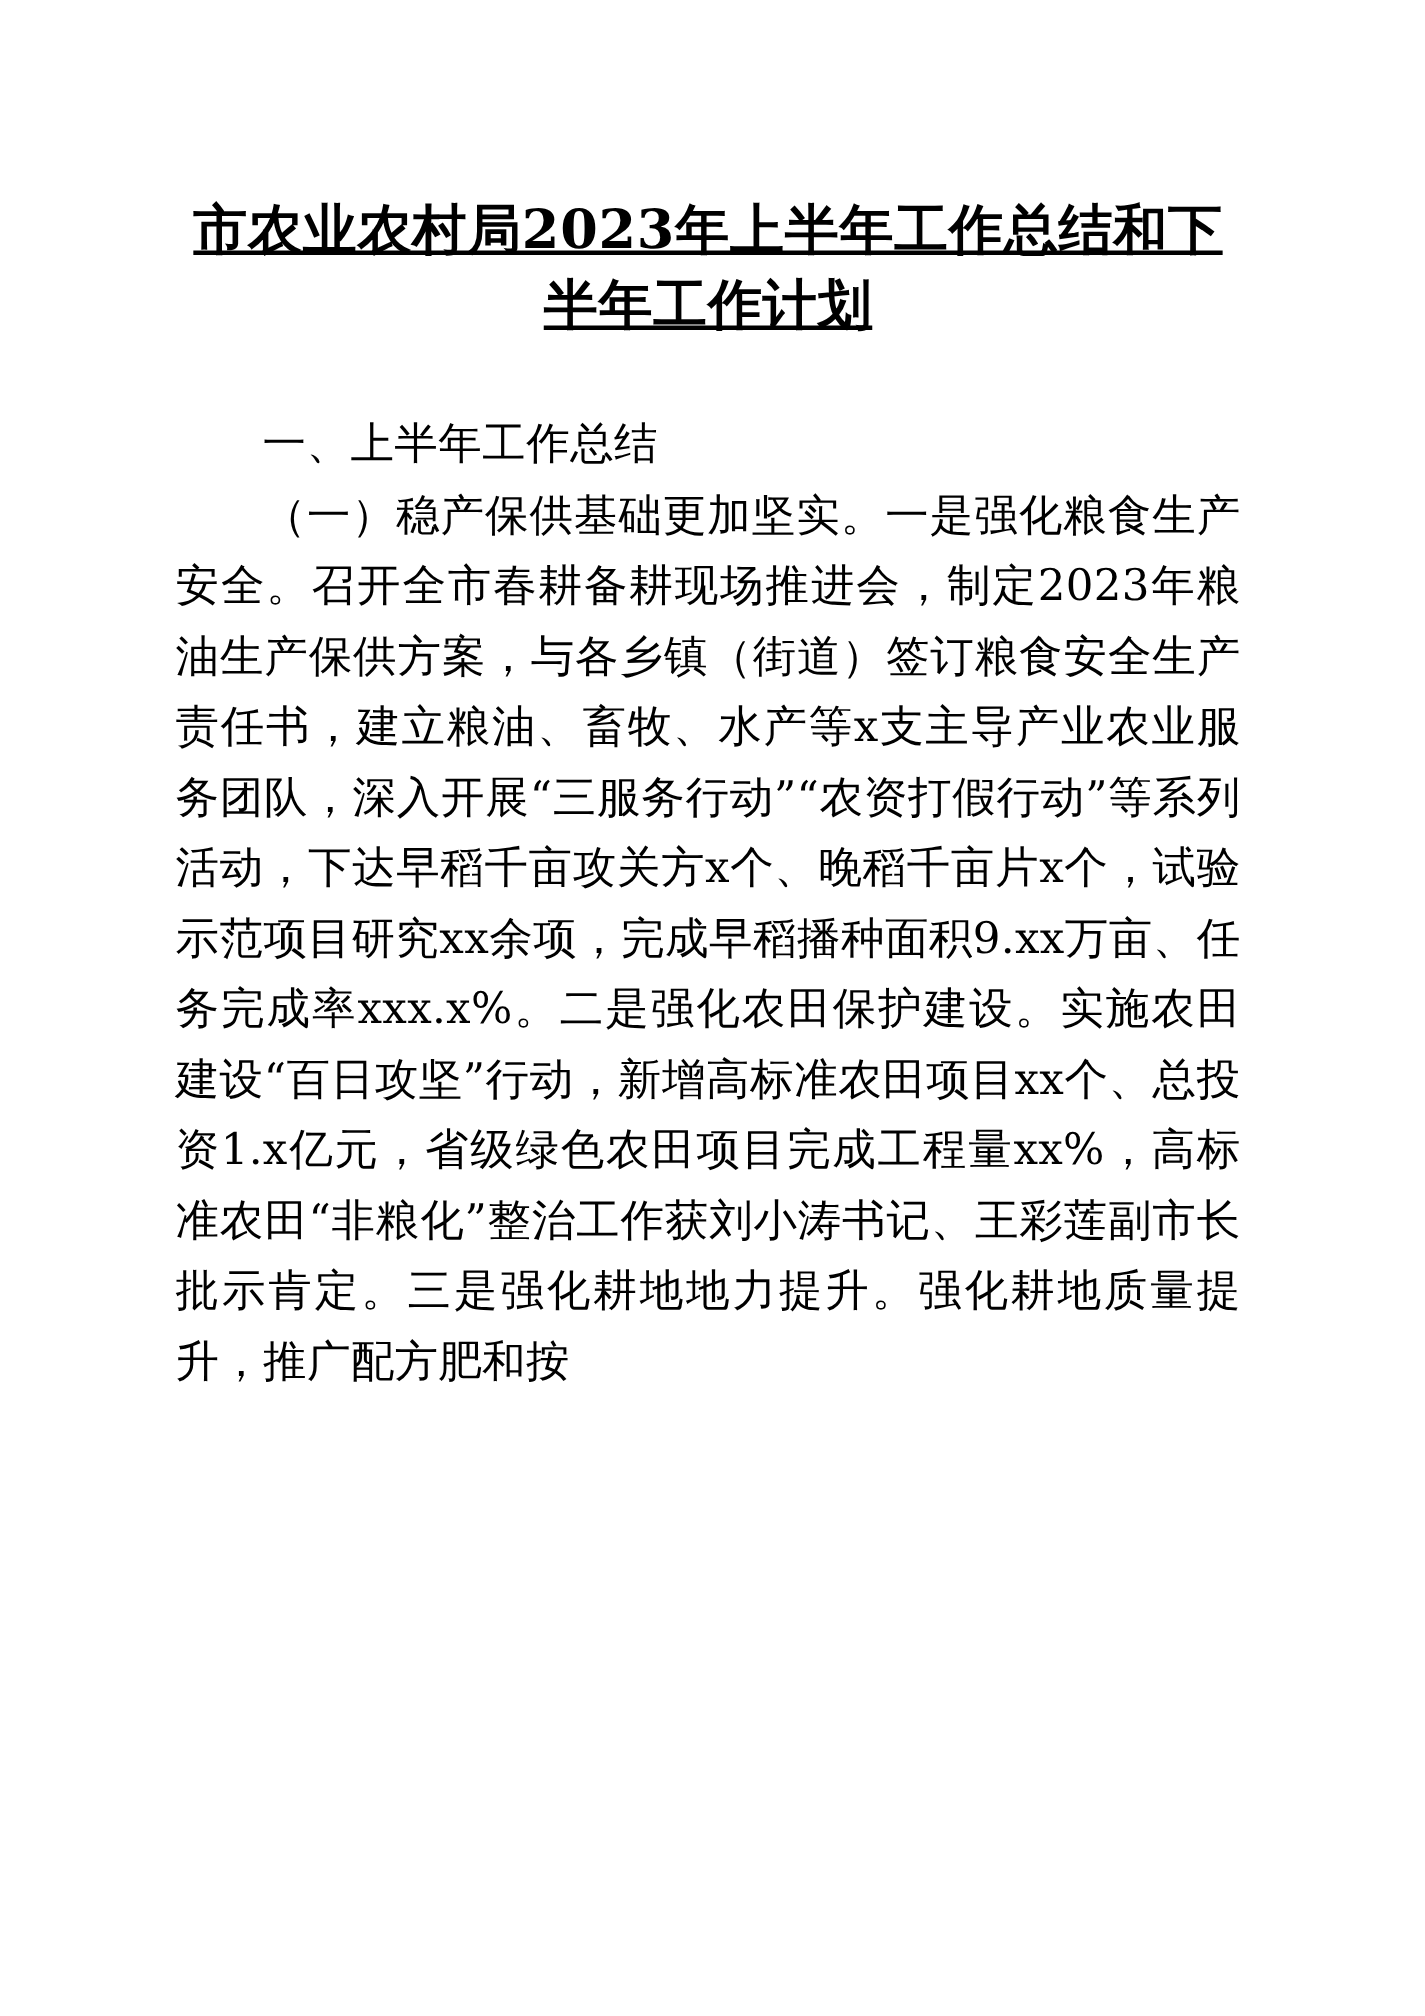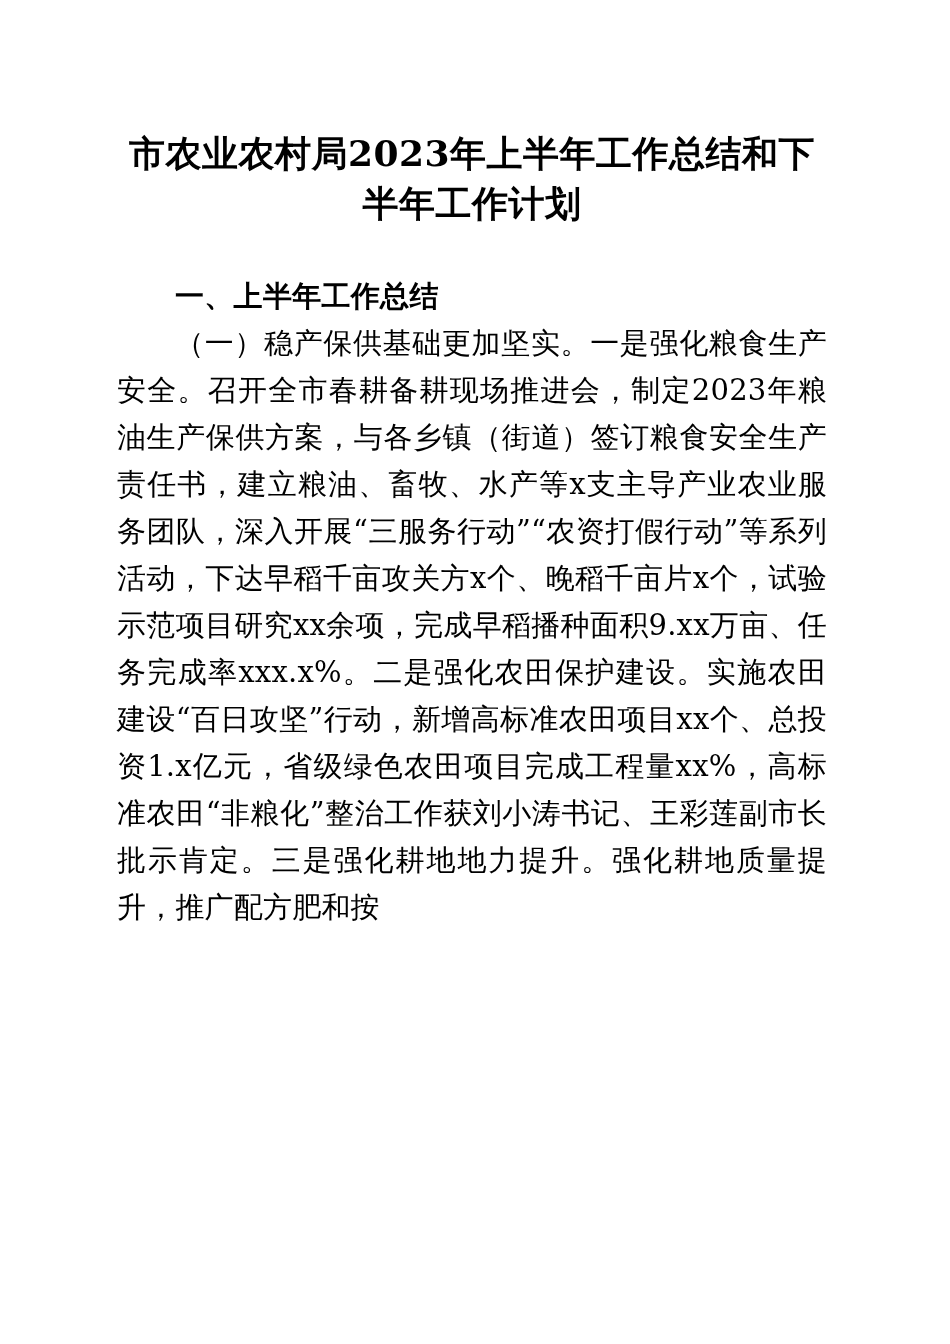--- a/index.html
+++ b/index.html
@@ -29,28 +29,29 @@
     margin: 0;
     padding: 0;
     font-family: "DejaVu Serif", "Liberation Serif", serif;
     font-weight: bold;
     font-size: 36px;
     line-height: 50px;
     color: #000000;
     text-align: center;
     letter-spacing: 0.5px;
     padding-top: 128px;
+    text-decoration: underline;
   }
 
   
   .section-heading {
     margin: 0;
     padding: 0;
     font-family: "Liberation Sans", "DejaVu Sans", sans-serif;
-    font-weight: bold;
+    font-weight: normal;
     font-size: 29px;
     line-height: 47px;
     color: #000000;
     text-indent: 58px;
     letter-spacing: 0.3px;
   }
 
   
   .body-para {
     margin: 0;

